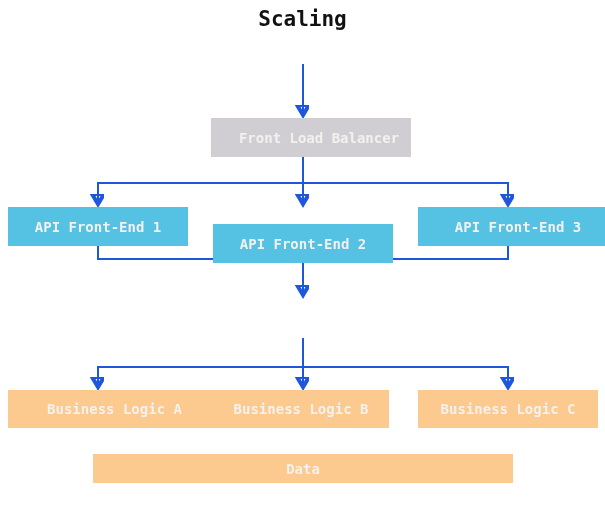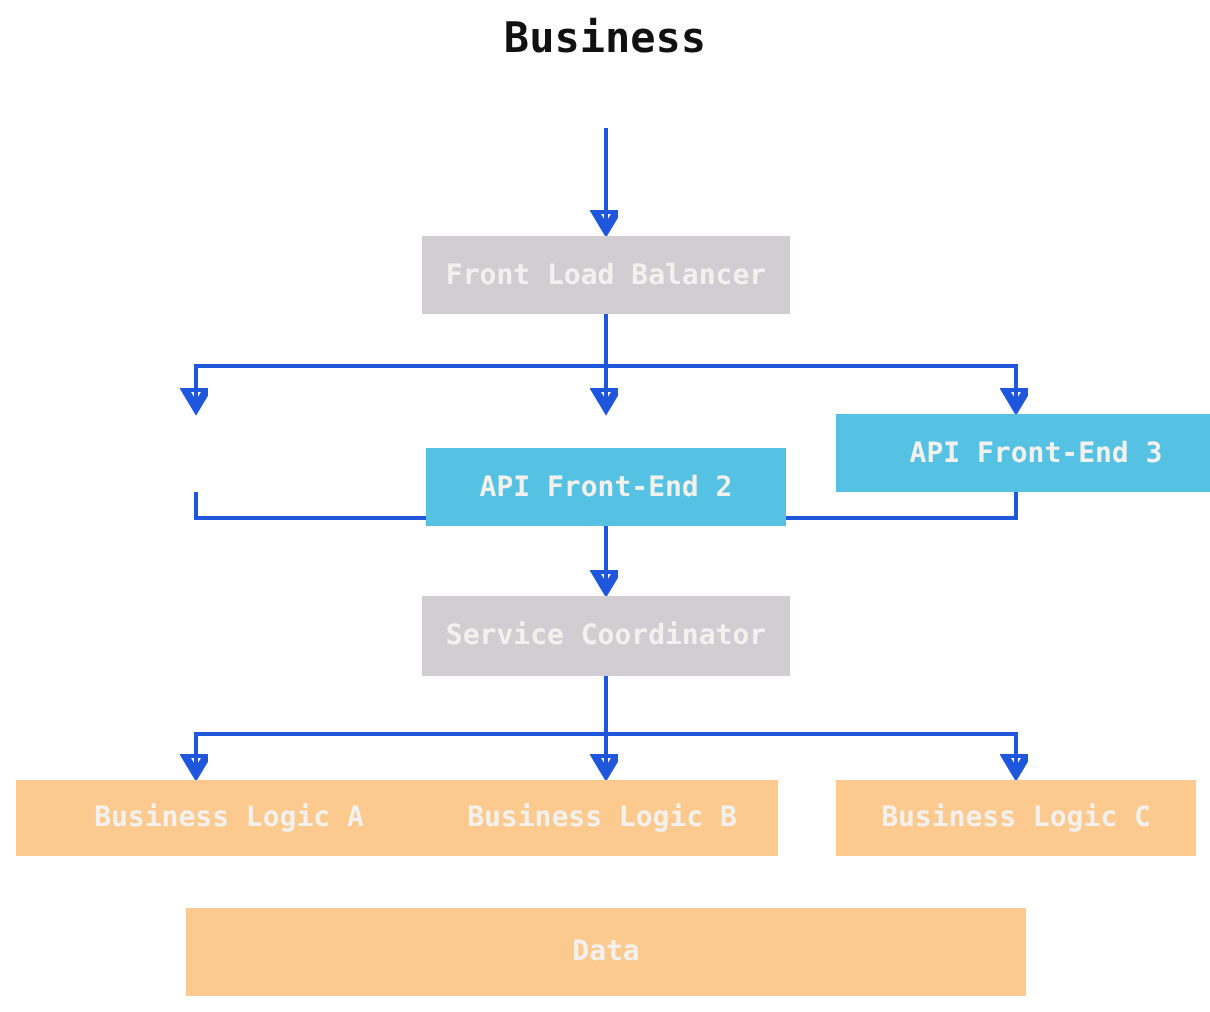--- a/index.html
+++ b/index.html
@@ -41,41 +41,41 @@
     position: absolute;
     display: flex;
     align-items: center;
     justify-content: center;
     font-family: "DejaVu Sans Mono", monospace;
     font-size: 14px;
     font-weight: 700;
     color: var(--node-text, #f3f1ee);
     white-space: nowrap;
   }
-  .node.gray   { background: var(--node-gray, #d1ced3); }
+  .node.gray   { background: var(--node-gray, #d1ced3); padding-left: 16px; }
   .node.blue   { background: var(--node-blue, #55c1e3); }
   .node.orange { background: var(--node-orange, #fcca8e); }
 
   
   .n-flb    { left: 211px; top: 118px; width: 184px; height: 39px; }
   .n-api1   { left:   8px; top: 207px; width: 180px; height: 39px; }
   .n-api2   { left: 213px; top: 224px; width: 180px; height: 39px; }
   .n-api3   { left: 418px; top: 207px; width: 180px; height: 39px; padding-left: 10px; }
   .n-coord  { left: 211px; top: 298px; width: 184px; height: 40px; }
   .n-logic-a{ left:   8px; top: 390px; width: 213px; height: 38px; text-align: center; }
   .n-logic-b{ left: 213px; top: 390px; width: 176px; height: 38px; }
   .n-logic-c{ left: 418px; top: 390px; width: 180px; height: 38px; text-align: center; }
-  .n-data   { left:  93px; top: 454px; width: 420px; height: 44px; }
+  .n-data   { left:  93px; top: 454px; width: 420px; height: 29px; }
 </style>
 </head>
 <body>
 
 <div class="canvas">
 
-  <h1 class="title">Business</h1>
+  <h1 class="title">Scaling</h1>
 
   <svg class="edges" width="605" height="506" viewBox="0 0 605 506" aria-hidden="true">
     <defs>
       <marker id="arrow" markerWidth="7" markerHeight="7" refX="4" refY="3" orient="auto">
         <path d="M0,0 L5,3 L0,6 Z" fill="var(--arrow-blue, #1e56dc)" stroke="none"></path>
       </marker>
     </defs>
 
     <path d="M303,64 V113" marker-end="url(#arrow)"></path>
 
@@ -87,26 +87,26 @@
     <path d="M508,246 V259 H303"></path>
     <path d="M303,246 V293" marker-end="url(#arrow)"></path>
 
     <path d="M303,338 V385" marker-end="url(#arrow)"></path>
     <path d="M303,367 H98  V385" marker-end="url(#arrow)"></path>
     <path d="M303,367 H508 V385" marker-end="url(#arrow)"></path>
   </svg>
 
   <div class="node gray n-flb">Front Load Balancer</div>
 
+  <div class="node blue n-api1">API Front-End 1</div>
 
   <div class="node blue n-api2">API Front-End 2</div>
 
   <div class="node blue n-api3">API Front-End 3</div>
 
-  <div class="node gray n-coord">Service Coordinator</div>
 
   <div class="node orange n-logic-a">Business Logic A</div>
 
   <div class="node orange n-logic-b">Business Logic B</div>
 
   <div class="node orange n-logic-c">Business Logic C</div>
 
   <div class="node orange n-data">Data</div>
 
 </div>

